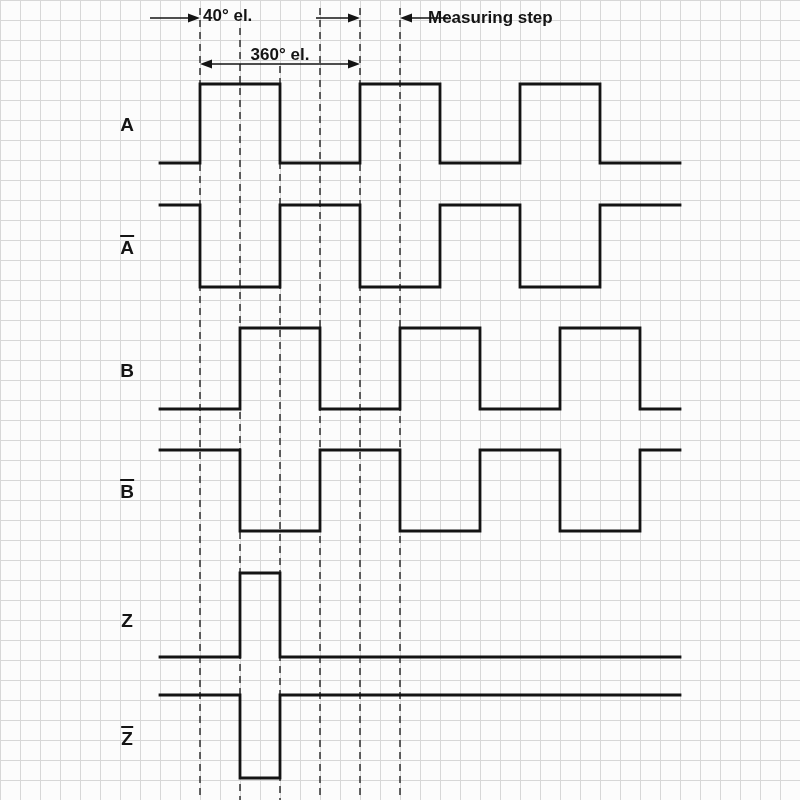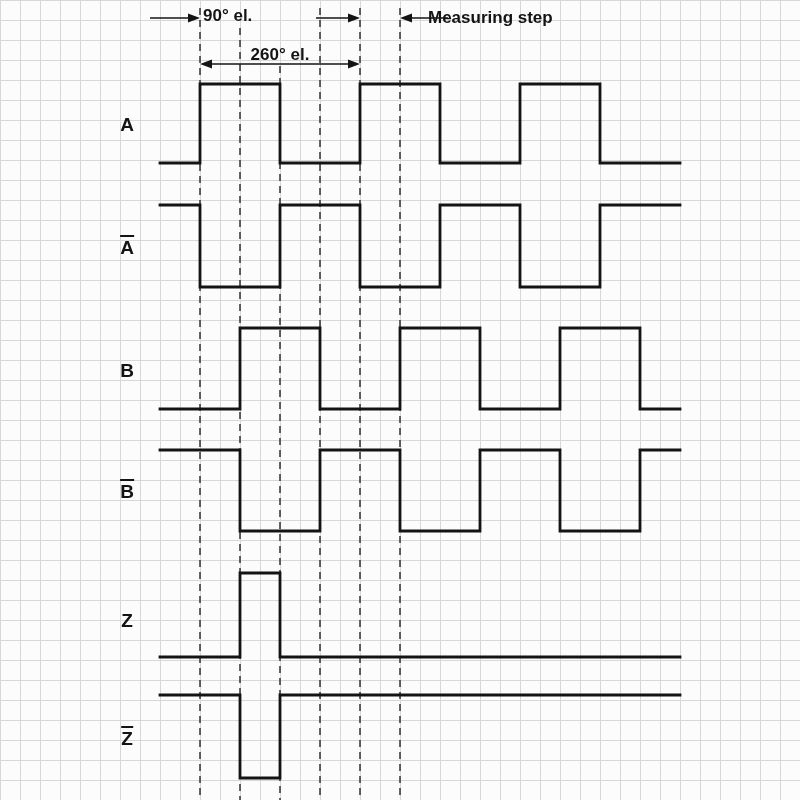--- a/index.html
+++ b/index.html
@@ -94,23 +94,23 @@
       <polygon points="200,18 188,13.5 188,22.5" class="arrowhead"></polygon>
       <line x1="209" y1="64" x2="351" y2="64" class="arrowline"></line>
       <polygon points="200,64 212,59.5 212,68.5" class="arrowhead"></polygon>
       <polygon points="360,64 348,59.5 348,68.5" class="arrowhead"></polygon>
       <line x1="316" y1="18" x2="350" y2="18" class="arrowline"></line>
       <polygon points="360,18 348,13.5 348,22.5" class="arrowhead"></polygon>
       <line x1="410" y1="18" x2="448" y2="18" class="arrowline"></line>
       <polygon points="400,18 412,13.5 412,22.5" class="arrowhead"></polygon>
     </svg>
 
-  <div class="anno" id="anno-90">90° el.</div>
+  <div class="anno" id="anno-90">40° el.</div>
 
-  <div class="anno" id="anno-360">260° el.</div>
+  <div class="anno" id="anno-360">360° el.</div>
 
   <div class="anno" id="anno-step">Measuring step</div>
 
   <div class="sig" style="top:124px">
     <span>A</span>
   </div>
   <div class="sig" style="top:246px">
     <span class="ovl">A</span>
   </div>
   <div class="sig" style="top:370px">

